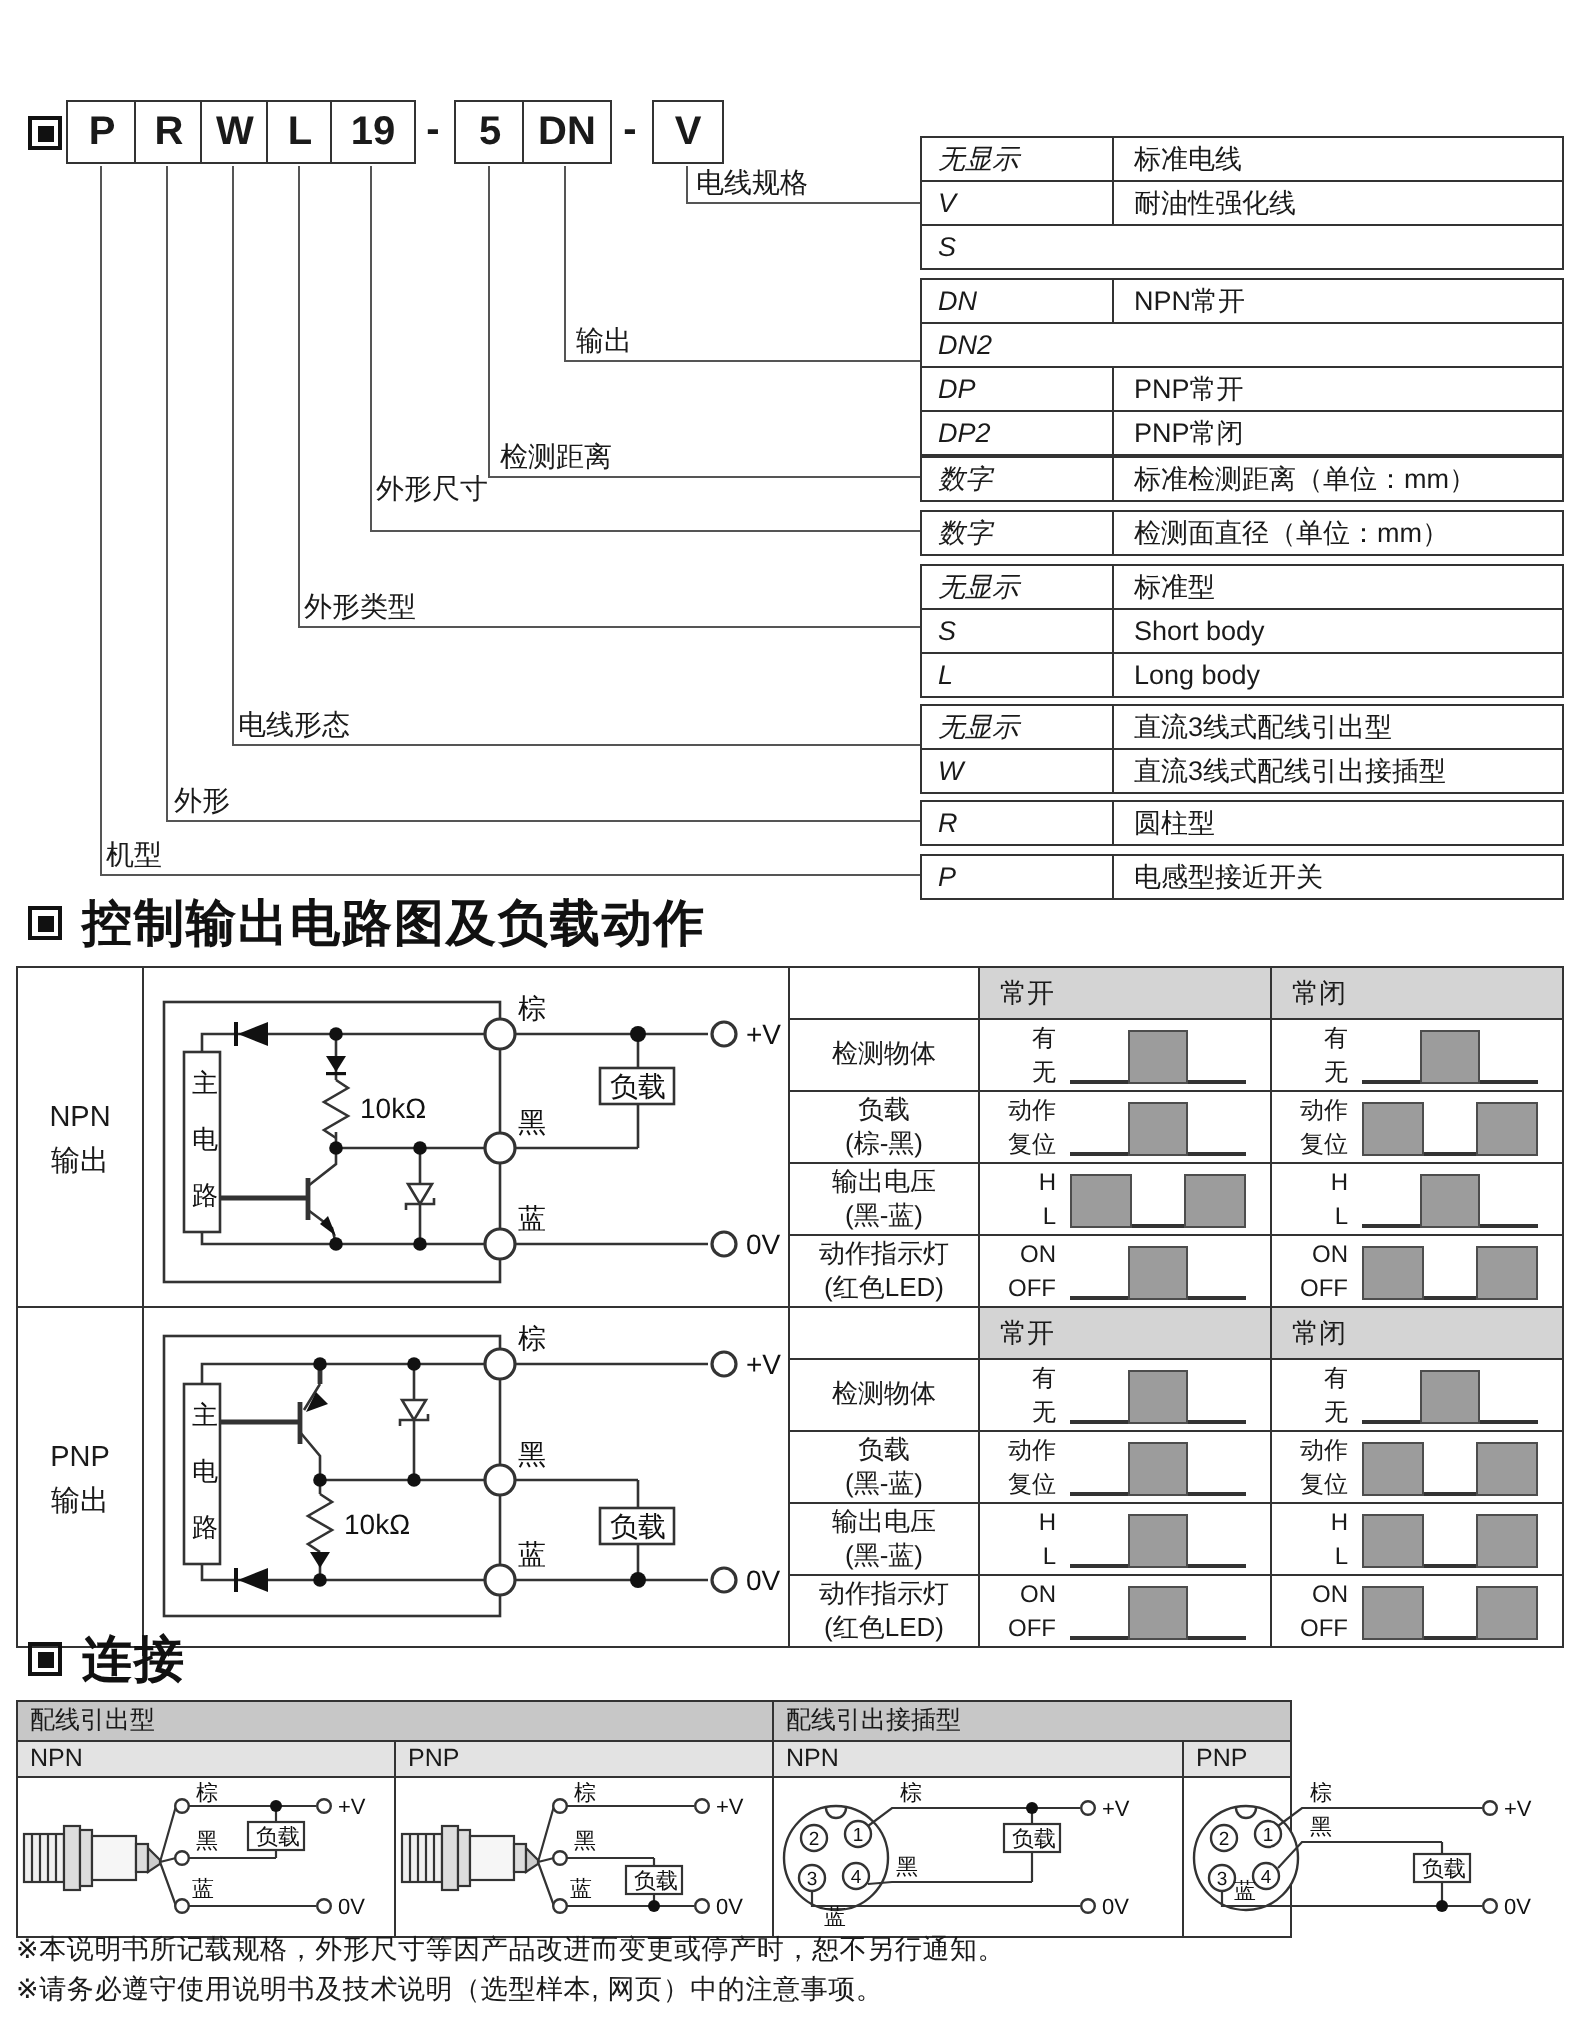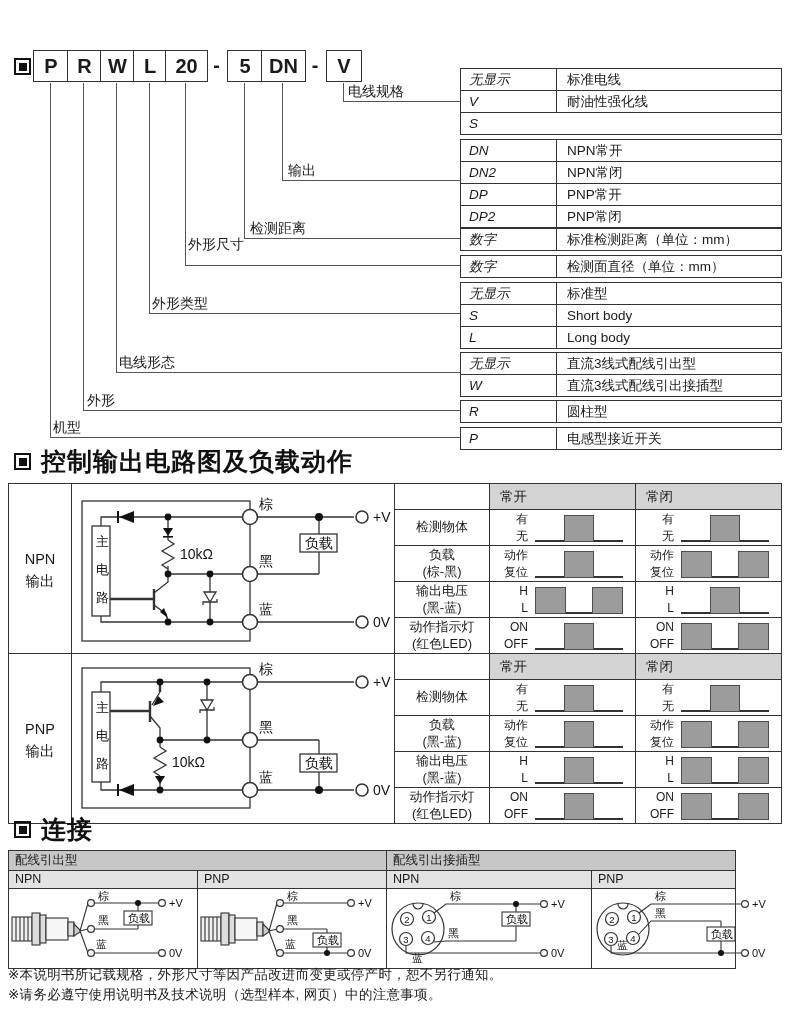--- a/index.html
+++ b/index.html
@@ -41,21 +41,21 @@
   .wcell{display:flex;align-items:center;gap:7px;padding-left:10px;}
   .wlabels{display:flex;flex-direction:column;justify-content:space-between;height:29px;
            font-size:12px;text-align:right;min-width:28px;line-height:1;padding:1px 0;}
   .wave{display:flex;align-items:flex-end;width:88px;height:29px;}
   .wave i{display:block;}
   .wave.pulse i:nth-child(odd){flex:1;height:2px;background:#333;}
   .wave.pulse i:nth-child(2){width:28px;height:25px;background:#9c9c9c;border:1px solid #4d4d4d;}
   .wave.inverted i:nth-child(odd){width:29px;height:25px;background:#9c9c9c;border:1px solid #4d4d4d;}
   .wave.inverted i:nth-child(2){flex:1;height:2px;background:#333;}
   
-  .s3table{position:absolute;left:8px;top:850px;width:728px;border:1.5px solid #333;box-sizing:border-box;font-size:12.5px;}
+  .s3table{position:absolute;left:8px;top:850px;width:638px;border:1.5px solid #333;box-sizing:border-box;font-size:12.5px;}
   .s3h1{display:grid;grid-template-columns:377px 1fr;height:19px;line-height:19px;}
   .s3h1 > div{background:#c7c7c7;border-left:1px solid #333;padding-left:6px;box-sizing:border-box;}
   .s3h1 > div:first-child{border-left:none;}
   .s3h2{display:grid;grid-template-columns:188px 189px 205px 1fr;height:17px;line-height:17px;border-top:1px solid #333;}
   .s3h2 > div{background:#e3e3e3;border-left:1px solid #333;padding-left:6px;box-sizing:border-box;}
   .s3h2 > div:first-child{border-left:none;}
   .s3body{display:grid;grid-template-columns:188px 189px 205px 1fr;border-top:1px solid #333;}
   .s3body > div{border-left:1px solid #333;padding:2px 1px;box-sizing:border-box;}
   .s3body > div:first-child{border-left:none;}
   .foot{position:absolute;left:8px;font-size:13.5px;letter-spacing:.3px;}
@@ -70,21 +70,21 @@
     <span class="bullet">
         <i></i>
       </span>
     <span>型号构成</span>
   </div>
 
   <div class="mbox" style="left:33px;width:34px;">P</div>
   <div class="mbox" style="left:67px;width:33px;">R</div>
   <div class="mbox" style="left:100px;width:33px;">W</div>
   <div class="mbox" style="left:133px;width:32px;">L</div>
-  <div class="mbox" style="left:165px;width:41px;">20</div>
+  <div class="mbox" style="left:165px;width:41px;">19</div>
   <div class="mdash" style="left:206px;width:21px;">-</div>
   <div class="mbox" style="left:227px;width:34px;">5</div>
   <div class="mbox" style="left:261px;width:43px;">DN</div>
   <div class="mdash" style="left:304px;width:22px;">-</div>
   <div class="mbox" style="left:326px;width:34px;">V</div>
 
   <div class="vline" style="left:343px;top:83px;height:18px;"></div>
   <div class="vline" style="left:282px;top:83px;height:97px;"></div>
   <div class="vline" style="left:244px;top:83px;height:155px;"></div>
   <div class="vline" style="left:185px;top:83px;height:182px;"></div>
@@ -124,21 +124,20 @@
         <div class="tc1">S</div>
       </div>
   </div>
   <div class="btable" style="top:139px;">
     <div class="trow">
         <div class="tc1">DN</div>
         <div class="tc2">NPN常开</div>
       </div>
     <div class="trow">
         <div class="tc1">DN2</div>
-        <div class="tc2">NPN常闭</div>
       </div>
     <div class="trow">
         <div class="tc1">DP</div>
         <div class="tc2">PNP常开</div>
       </div>
     <div class="trow">
         <div class="tc1">DP2</div>
         <div class="tc2">PNP常闭</div>
       </div>
   </div>

